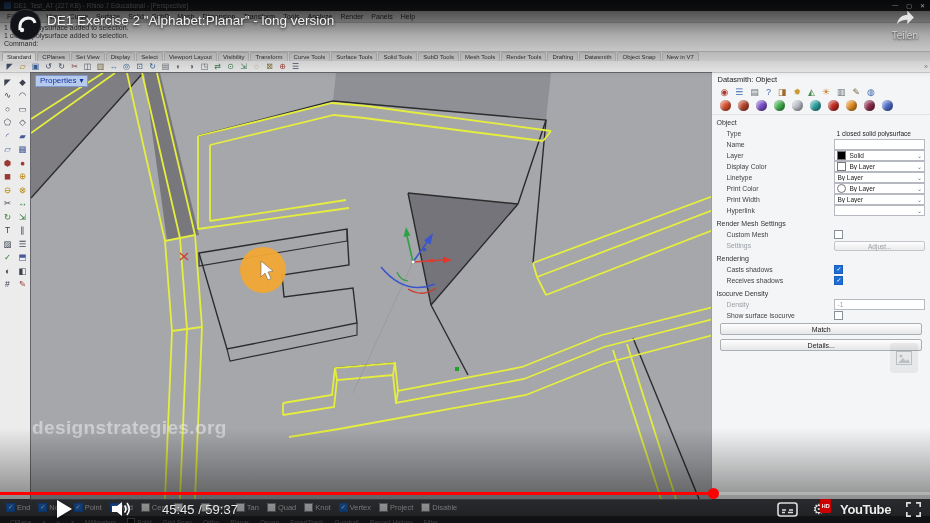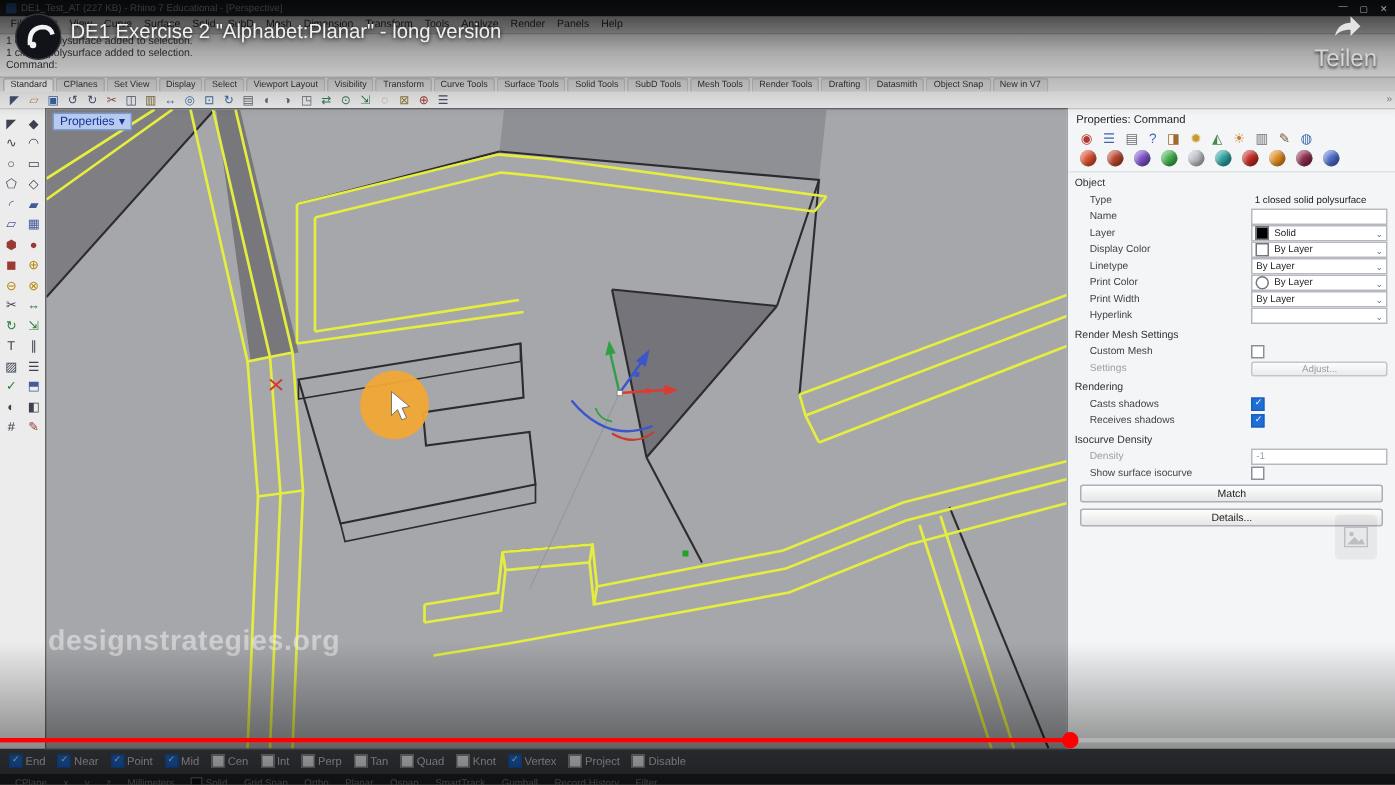--- a/index.html
+++ b/index.html
@@ -54,21 +54,21 @@
   .statusbar{height:12px;background:#232527;display:flex;align-items:center;gap:11px;padding-left:10px;font-size:6.5px;color:#84898f;}
   .statusbar .sw{width:6px;height:6px;border:1px solid #666;display:inline-block;margin-right:2px;vertical-align:-1px;}
   .st-item{white-space:nowrap;display:flex;align-items:center;}
   
   .yt-top{position:absolute;top:0;left:0;right:0;height:78px;background:linear-gradient(rgba(0,0,0,.78),rgba(0,0,0,.30) 45%,rgba(0,0,0,0));pointer-events:none;}
   .yt-bottom-grad{position:absolute;bottom:0;left:0;right:0;height:95px;background:linear-gradient(rgba(0,0,0,0),rgba(0,0,0,.55));pointer-events:none;}
   .winctl{position:absolute;top:2px;right:5px;display:flex;gap:8px;font-size:6px;color:#c3c8ce;opacity:.8;}
   .avatar{position:absolute;top:9px;left:10px;width:29px;height:29px;border-radius:50%;background:#101218;overflow:hidden;border:1px solid rgba(255,255,255,.15);}
   .yt-title{position:absolute;top:13px;left:47px;font-size:13.5px;color:#f0f0f0;text-shadow:0 1px 3px rgba(0,0,0,.9);white-space:nowrap;}
   .share{position:absolute;top:8px;right:12px;text-align:center;color:#dcdcdc;}
-  .share-label{font-size:16px;display:block;margin-top:1px;color:#d5d5d5;text-shadow:0 1px 2px rgba(0,0,0,.8);}
+  .share-label{font-size:10px;display:block;margin-top:1px;color:#d5d5d5;text-shadow:0 1px 2px rgba(0,0,0,.8);}
   .progress{position:absolute;left:0;right:0;bottom:28px;height:3px;background:rgba(255,255,255,.25);}
   .progress-fill{height:100%;background:#f00;}
   .scrubber{position:absolute;bottom:24px;left:708px;width:11px;height:11px;border-radius:50%;background:#f00;}
   .controls{position:absolute;left:0;right:0;bottom:0;height:28px;display:flex;align-items:center;}
   .play{width:0;height:0;border-left:15px solid #fff;border-top:9px solid transparent;border-bottom:9px solid transparent;margin-left:57px;filter:drop-shadow(0 1px 2px rgba(0,0,0,.6));}
   .vol{margin-left:38px;}
   .time{margin-left:30px;font-size:13px;color:#e8e8e8;text-shadow:0 1px 2px rgba(0,0,0,.7);white-space:nowrap;}
   .rightctl{margin-left:auto;display:flex;align-items:center;gap:15px;margin-right:9px;}
   .gear{position:relative;font-size:14px;color:#ddd;line-height:14px;}
   .hd-badge{position:absolute;top:-3px;right:-6px;background:#c00;color:#fff;font-size:5.5px;font-weight:bold;padding:0 1.5px;border-radius:1px;}
@@ -261,21 +261,21 @@
           </g>
         </svg>
         <div class="vplabel">
           <span>Properties</span>
           <span>▾</span>
         </div>
         <div class="watermark">designstrategies.org</div>
       </div>
 
       <div class="rightpanel">
-        <div class="panel-caption">Properties: Command</div>
+        <div class="panel-caption">Datasmith: Object</div>
         <div class="ptabs">
             <span style="color: rgb(176, 58, 48);">◉</span>
             <span style="color: rgb(58, 102, 176);">☰</span>
             <span style="color: rgb(106, 112, 120);">▤</span>
             <span style="color: rgb(58, 102, 176);">?</span>
             <span style="color: rgb(160, 106, 46);">◨</span>
             <span style="color: rgb(200, 154, 46);">✹</span>
             <span style="color: rgb(74, 138, 78);">◭</span>
             <span style="color: rgb(200, 128, 46);">☀</span>
             <span style="color: rgb(106, 112, 120);">▥</span>
@@ -587,13 +587,33 @@
         <path d="M3,17 C4.5,10 9,7.5 14,7.5 L14,3 L21,10 L14,17 L14,12.5 C9.5,12.5 6,13.5 3,17 Z" fill="#e4e4e4"></path>
       </svg>
     <span class="share-label">Teilen</span>
   </div>
 
   <div class="progress">
     <div class="progress-fill" style="width:76.7%"></div>
   </div>
   <div class="scrubber"></div>
 
+  <div class="controls">
+    <div class="play"></div>
+    <svg class="vol" width="22" height="18" viewBox="0 0 22 18">
+      <polygon points="2,6 7,6 12,2 12,16 7,12 2,12" fill="#fff"></polygon>
+      <path d="M14.5,5.5 Q17.5,9 14.5,12.5" stroke="#fff" stroke-width="1.6" fill="none"></path>
+      <path d="M17,3 Q21.5,9 17,15" stroke="#fff" stroke-width="1.6" fill="none"></path>
+    </svg>
+    <span class="time">45:45 / 59:37</span>
+    <div class="rightctl">
+      <svg width="21" height="15" viewBox="0 0 21 15">
+        <rect x="1" y="1" width="19" height="13" rx="2.5" fill="none" stroke="#dcdcdc" stroke-width="1.6"></rect>
+        <path d="M5,8 h4 M12,8 h4 M5,10.5 h3 M11,10.5 h5" stroke="#dcdcdc" stroke-width="1.4"></path>
+      </svg>
+      <span class="gear"><span>⚙</span><span class="hd-badge">HD</span></span>
+      <span class="yt-logo">YouTube</span>
+      <svg width="15" height="15" viewBox="0 0 18 18">
+        <path d="M1,6 V1 H6 M12,1 H17 V6 M17,12 V17 H12 M6,17 H1 V12" fill="none" stroke="#dcdcdc" stroke-width="2"></path>
+      </svg>
+    </div>
+  </div>
 </div>
 
 </body></html>

